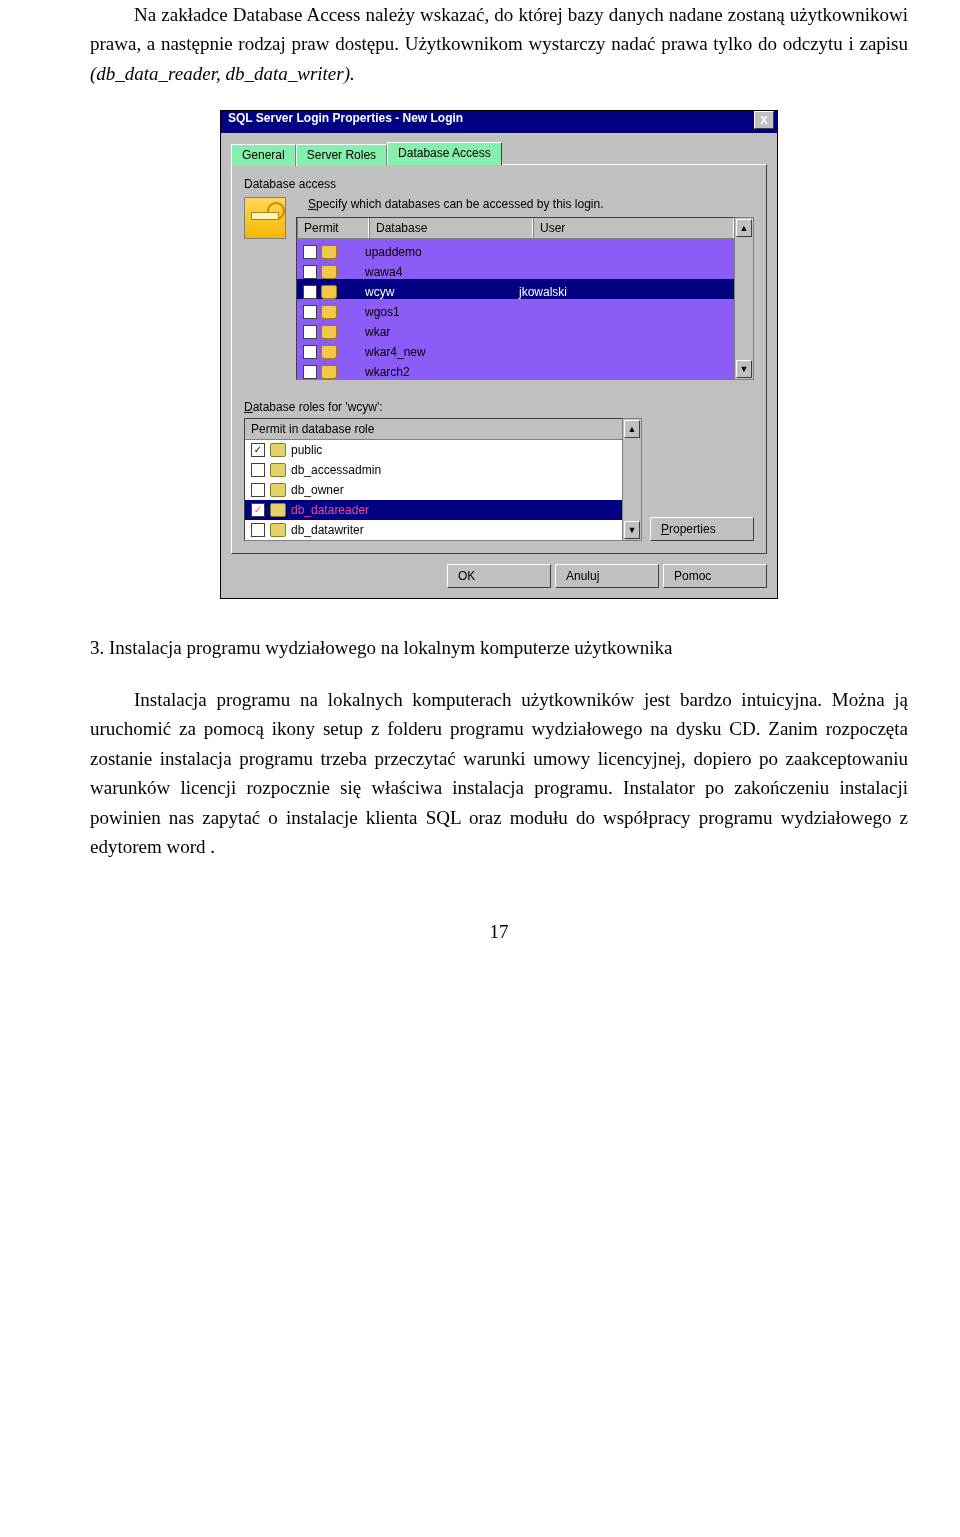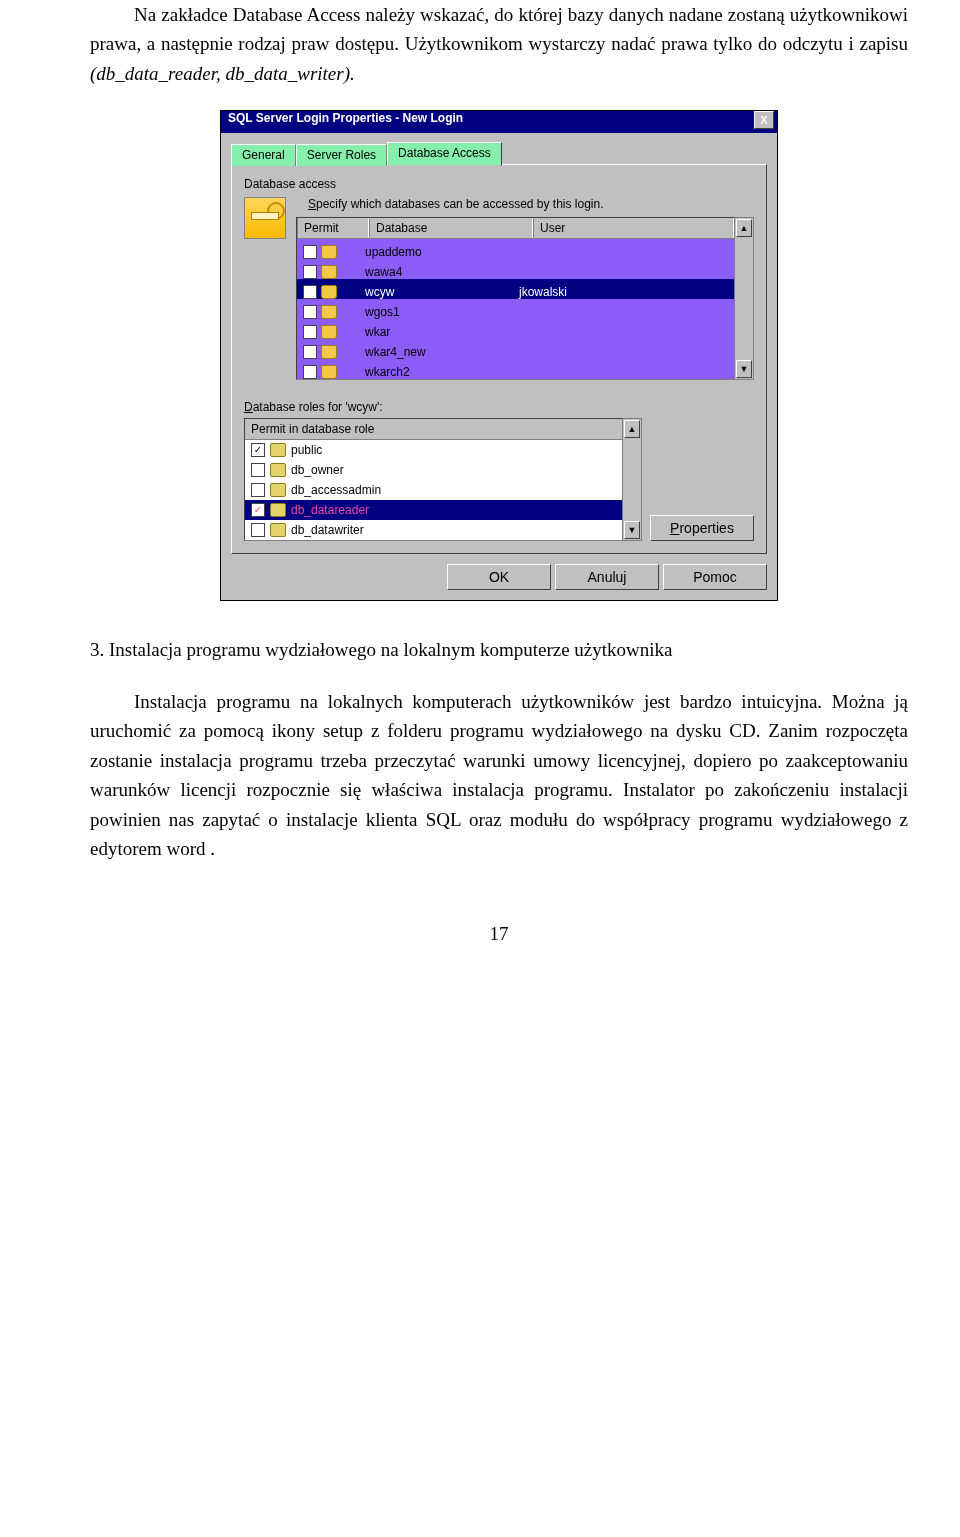--- a/index.html
+++ b/index.html
@@ -40,21 +40,21 @@
 .scrollbar{width:18px;background:#c0c0c0;border:1px solid #808080;border-left:none;display:flex;flex-direction:column;justify-content:space-between}
 .sb-btn{height:16px;background:#c0c0c0;border:1px solid #fff;border-right-color:#404040;border-bottom-color:#404040;margin:1px;display:flex;align-items:center;justify-content:center;font-size:9px}
 .roles-label{font-size:12px;margin:20px 0 4px 0}
 .roles-area{display:flex;gap:8px;align-items:flex-end}
 .roles-list{flex:1;background:#fff;border:1px solid #808080;border-top-color:#404040;border-left-color:#404040}
 .rh{background:#c0c0c0;border-bottom:1px solid #808080;padding:3px 6px;font-size:12px}
 .rr{display:flex;align-items:center;height:20px;padding-left:6px;gap:5px}
 .rr.sel{background:#000080;color:#ec4899}
 .roleicon{width:14px;height:12px;display:inline-block;background:#e3d36a;border:1px solid #8a7a1e;border-radius:2px}
 .propcol{display:flex;flex-direction:column;justify-content:flex-end}
-.wbtn{background:#c0c0c0;border:1px solid #fff;border-right-color:#404040;border-bottom-color:#404040;padding:4px 10px;font-size:14px;min-width:82px;text-align:center}
+.wbtn{background:#c0c0c0;border:1px solid #fff;border-right-color:#404040;border-bottom-color:#404040;padding:4px 10px;font-size:12px;min-width:82px;}
 .btnrow{display:flex;justify-content:flex-end;gap:4px;margin-top:10px}
 .u{text-decoration:underline}
 .pagenum{text-align:center;font-size:19px;margin-top:60px}
 </style>
 </head>
 <body>
 
 <div class="page">
 
   <p class="para">
@@ -160,26 +160,26 @@
                 <div class="rh">Permit in database role</div>
                 <div id="role-rows">
                     <div class="rr">
                       <span class="chk">✓</span>
                       <span class="roleicon"></span>
                       <span>public</span>
                     </div>
                     <div class="rr">
                       <span class="chk"></span>
                       <span class="roleicon"></span>
+                      <span>db_accessadmin</span>
+                    </div>
+                    <div class="rr">
+                      <span class="chk"></span>
+                      <span class="roleicon"></span>
                       <span>db_owner</span>
-                    </div>
-                    <div class="rr">
-                      <span class="chk"></span>
-                      <span class="roleicon"></span>
-                      <span>db_accessadmin</span>
                     </div>
                     <div class="rr sel">
                       <span class="chk">✓</span>
                       <span class="roleicon"></span>
                       <span>db_datareader</span>
                     </div>
                     <div class="rr">
                       <span class="chk"></span>
                       <span class="roleicon"></span>
                       <span>db_datawriter</span>

